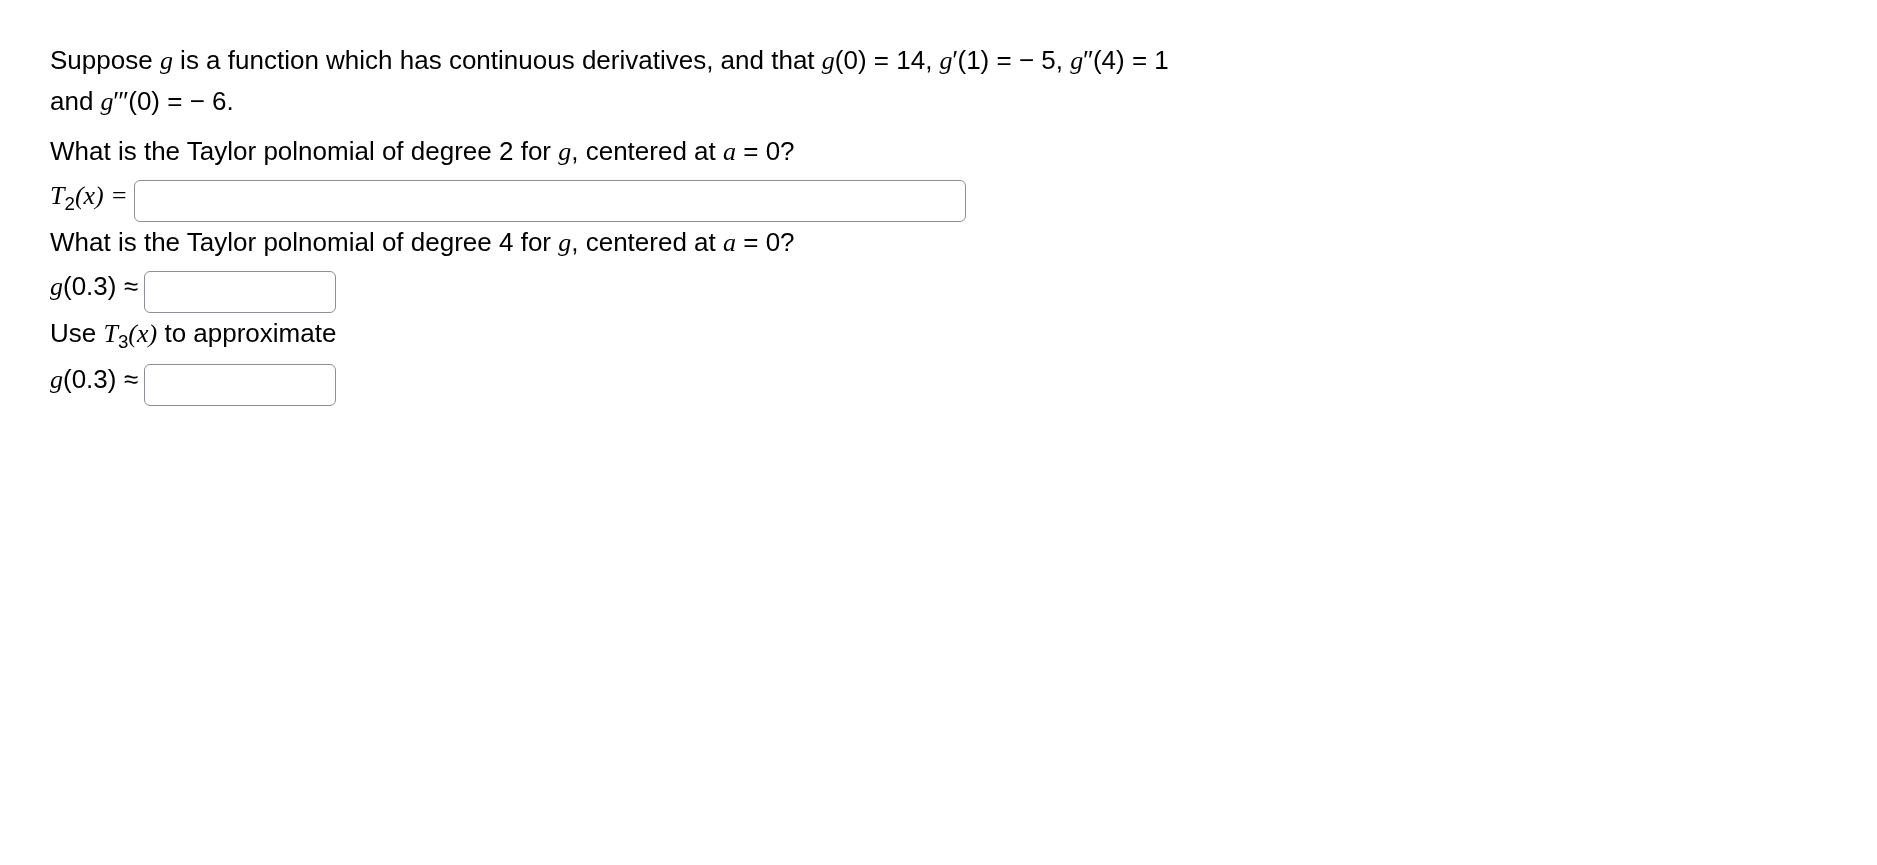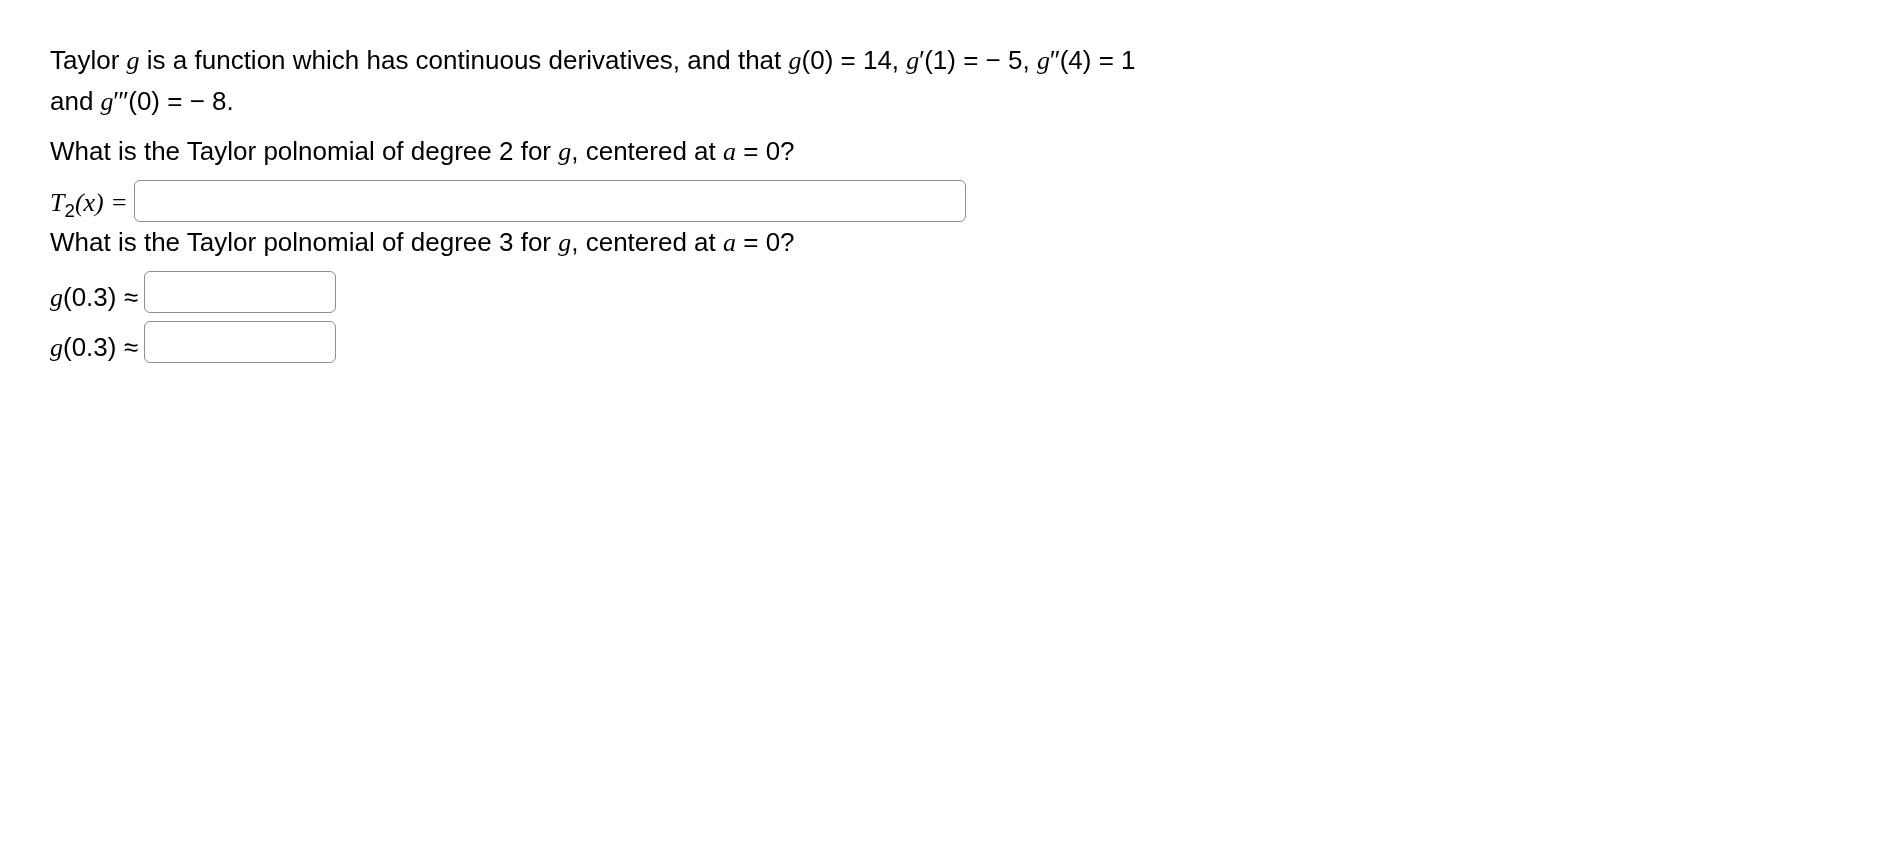--- a/index.html
+++ b/index.html
@@ -21,21 +21,21 @@
     font-style: normal;
   }
   .line {
     margin-bottom: 8px;
     line-height: 1.55;
   }
   .section {
   }
   .answer-row {
     display: flex;
-    align-items: flex-end;
+    align-items: flex-start;
     gap: 6px;
     margin-top: 8px;
   }
   input.long {
     width: 810px;
     height: 40px;
     border: 1px solid #8b9096;
     border-radius: 6px;
     font-size: 20px;
     padding: 0 10px;
@@ -56,52 +56,55 @@
     font-style: normal;
   }
   .prime {
     font-style: normal;
   }
 </style>
 </head>
 <body>
 
 <div class="line">
-  <span>Taylor </span><span class="math">g</span><span> is a function which has continuous derivatives, and that </span><span class="math">g</span><span class="mathrm">(0) = 14, </span><span class="math">g</span><span class="mathrm prime">′</span><span class="mathrm">(1) =  − 5, </span><span class="math">g</span><span class="mathrm prime">′′</span><span class="mathrm">(4) = 1</span>
+  <span>Suppose </span><span class="math">g</span><span> is a function which has continuous derivatives, and that </span><span class="math">g</span><span class="mathrm">(0) = 14, </span><span class="math">g</span><span class="mathrm prime">′</span><span class="mathrm">(1) =  − 5, </span><span class="math">g</span><span class="mathrm prime">′′</span><span class="mathrm">(4) = 1</span>
   <br>
-  <span>and </span><span class="math">g</span><span class="mathrm prime">′′′</span><span class="mathrm">(0) =  − 8.</span>
+  <span>and </span><span class="math">g</span><span class="mathrm prime">′′′</span><span class="mathrm">(0) =  − 6.</span>
 </div>
 
 <div class="section">
   <div class="line">
     <span>What is the Taylor polnomial of degree 2 for </span><span class="math">g</span><span>, centered at </span><span class="math">a</span><span class="mathrm"> = 0?</span>
   </div>
   <div class="answer-row">
     <span>
       <span class="math">T</span><sub class="mathrm">2</sub><span class="math">(x) = </span>
     </span>
     <input type="text" class="long" style="">
   </div>
 </div>
 
 <div class="section">
   <div class="line">
-    <span>What is the Taylor polnomial of degree 3 for </span><span class="math">g</span><span>, centered at </span><span class="math">a</span><span class="mathrm"> = 0?</span>
+    <span>What is the Taylor polnomial of degree 4 for </span><span class="math">g</span><span>, centered at </span><span class="math">a</span><span class="mathrm"> = 0?</span>
   </div>
 </div>
 
 <div class="section">
   <div class="answer-row">
     <span>
       <span class="math">g</span><span class="mathrm">(0.3) ≈ </span>
     </span>
     <input type="text" class="short" style="">
   </div>
 </div>
 
 <div class="section">
+  <div class="line">
+    <span>Use </span><span class="math">T</span><sub class="mathrm">3</sub><span class="math">(x)</span><span> to approximate</span>
+  </div>
   <div class="answer-row">
     <span>
       <span class="math">g</span><span class="mathrm">(0.3) ≈ </span>
     </span>
     <input type="text" class="short" style="">
   </div>
 </div>
 
 </body></html>

